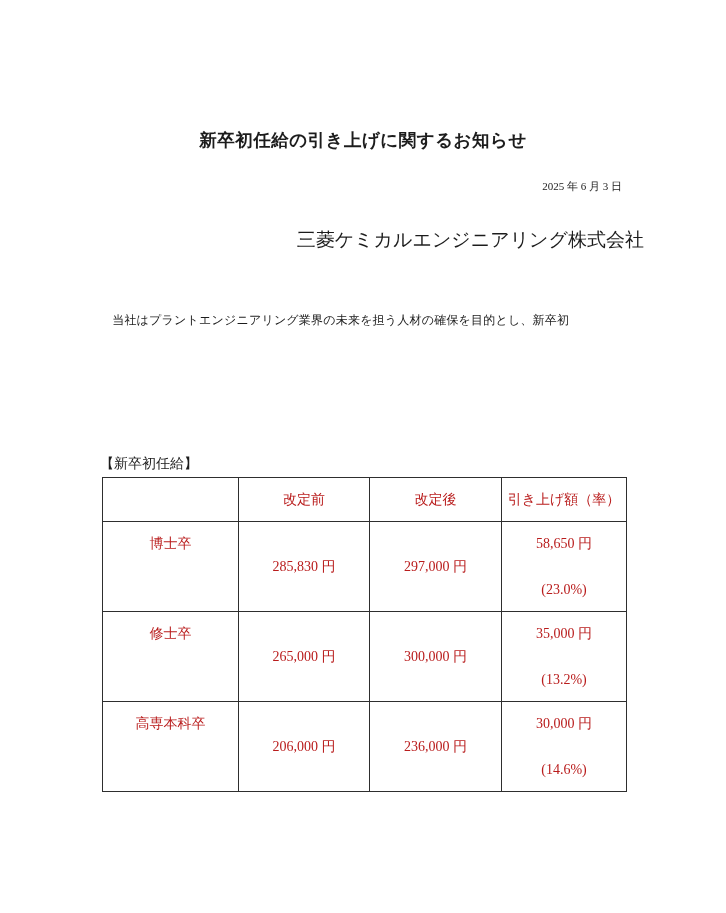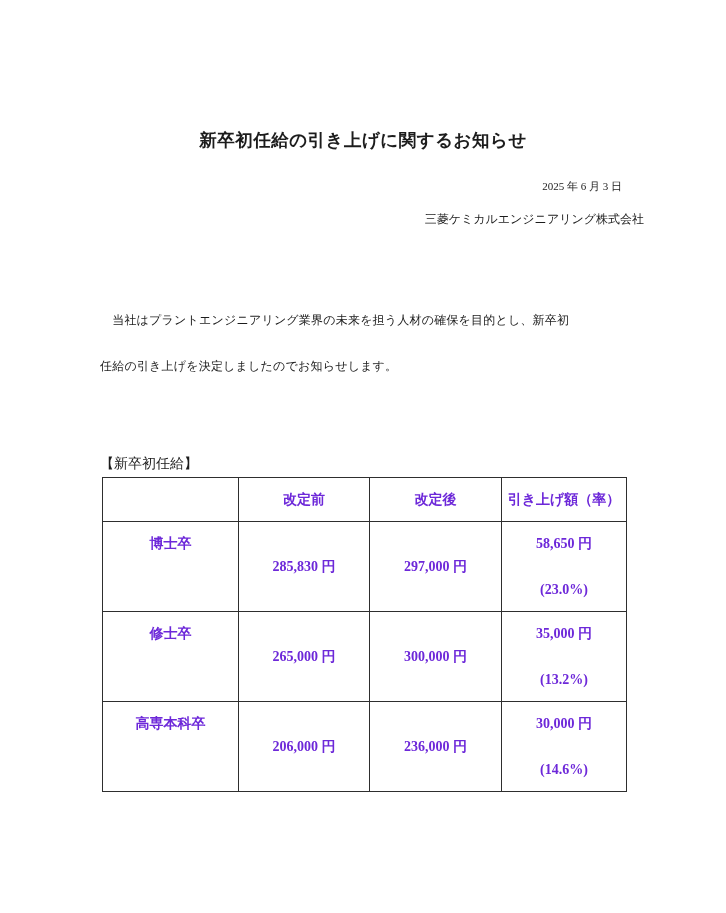--- a/index.html
+++ b/index.html
@@ -25,22 +25,22 @@
     white-space: nowrap;
   }
   .date-line {
     position: absolute;
     top: 179px; right: 104px;
     font-size: 11px;
     white-space: nowrap;
   }
   .company-line {
     position: absolute;
-    top: 211px; right: 82px;
-    font-size: 12px;
+    top: 227px; right: 82px;
+    font-size: 19px;
     white-space: nowrap;
   }
   .body-para {
     position: absolute;
     top: 311px; left: 100px;
     font-size: 12px;
     white-space: nowrap;
   }
   .body-line { height: 18px; line-height: 18px; letter-spacing: 0.2px; }
   .body-line + .body-line { margin-top: 28px; }
@@ -52,23 +52,23 @@
   }
   table.salary-table {
     position: absolute;
     top: 477px; left: 102px;
     border-collapse: collapse;
     table-layout: fixed;
   }
   .salary-table th, .salary-table td {
     border: 1px solid #2e2e2e;
     padding: 0;
-    font-weight: bold;
+    font-weight: normal;
     font-size: 14px;
-    color: #6d28d9;
+    color: #b91c1c;
     background: #ffffff;
   }
   .salary-table thead tr { height: 44px; }
   .salary-table thead th {
     vertical-align: middle;
     text-align: center;
     white-space: nowrap;
   }
   .salary-table tbody tr { height: 90px; }
   .salary-table tbody td {
@@ -84,21 +84,20 @@
 <div class="page">
 
   <div class="doc-title">新卒初任給の引き上げに関するお知らせ</div>
 
   <div class="date-line">2025 年 6 月 3 日</div>
 
   <div class="company-line">三菱ケミカルエンジニアリング株式会社</div>
 
   <div class="body-para">
     <div class="body-line">　当社はプラントエンジニアリング業界の未来を担う人材の確保を目的とし、新卒初</div>
-    <div class="body-line">任給の引き上げを決定しましたのでお知らせします。</div>
   </div>
 
   <div class="section-label">【新卒初任給】</div>
 
   <table class="salary-table">
     <colgroup>
       <col style="width:136px">
       <col style="width:131px">
       <col style="width:132px">
       <col style="width:125px">

